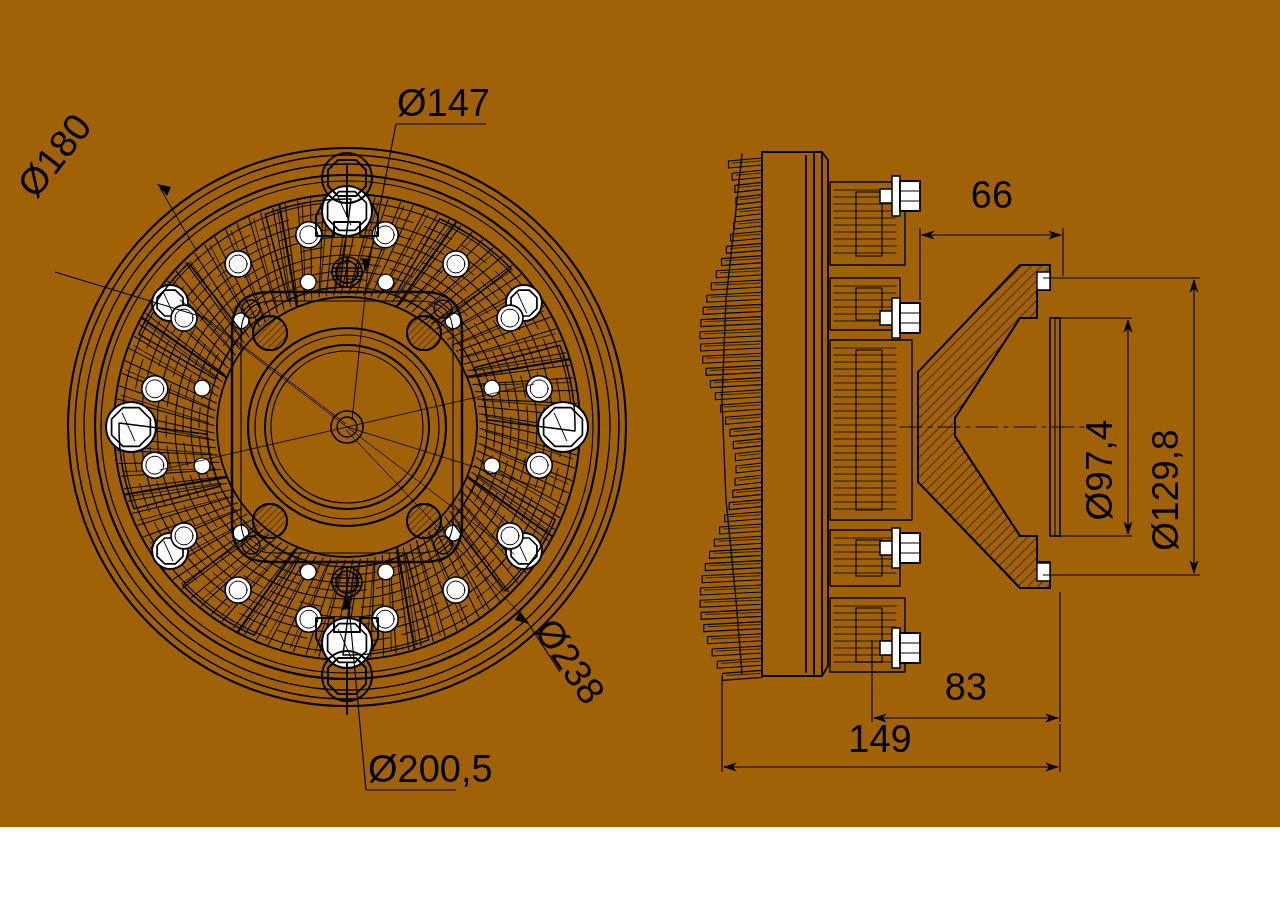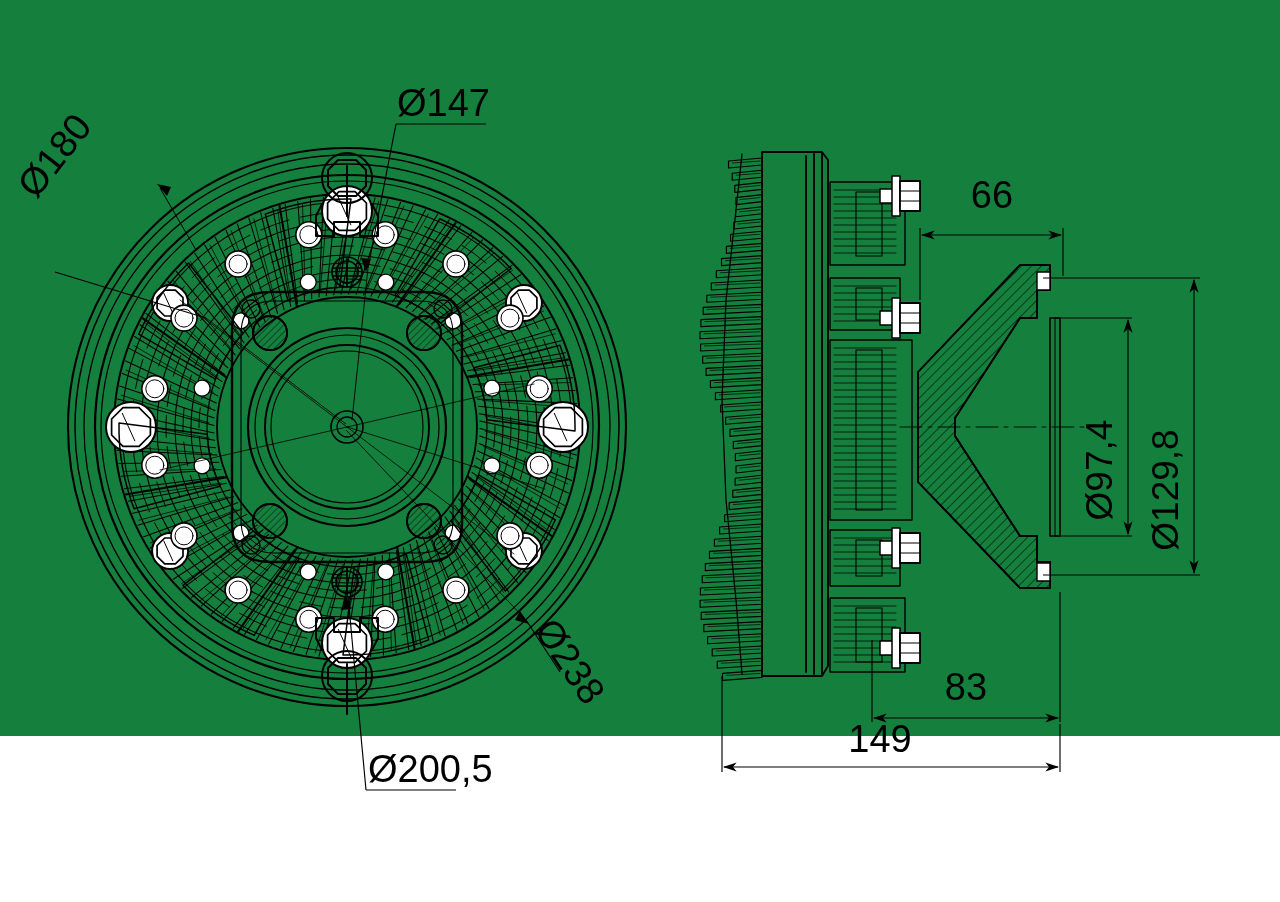--- a/index.html
+++ b/index.html
@@ -1,19 +1,19 @@
 <!DOCTYPE html>
 <html><head>
 <meta charset="utf-8">
 <title>Technical Drawing</title>
 <style>
   html,body{margin:0;padding:0;background:#ffffff;}
   body{width:1280px;height:902px;overflow:hidden;
        font-family:"Liberation Sans","DejaVu Sans",sans-serif;color:#000;}
-  #sheet{position:relative;width:1280px;height:736px;background:#15803d;}
+  #sheet{position:relative;width:1280px;height:827px;background:#a16207;}
   svg.layer{position:absolute;left:0;top:0;width:1280px;height:902px;}
   .dimtext{font-family:"Liberation Sans","DejaVu Sans",sans-serif;
            font-size:38px;font-weight:400;fill:#000;letter-spacing:0px;}
   .dimtext.sm{font-size:37px;}
 </style>
 </head>
 <body>
 
 <div id="sheet">
 

